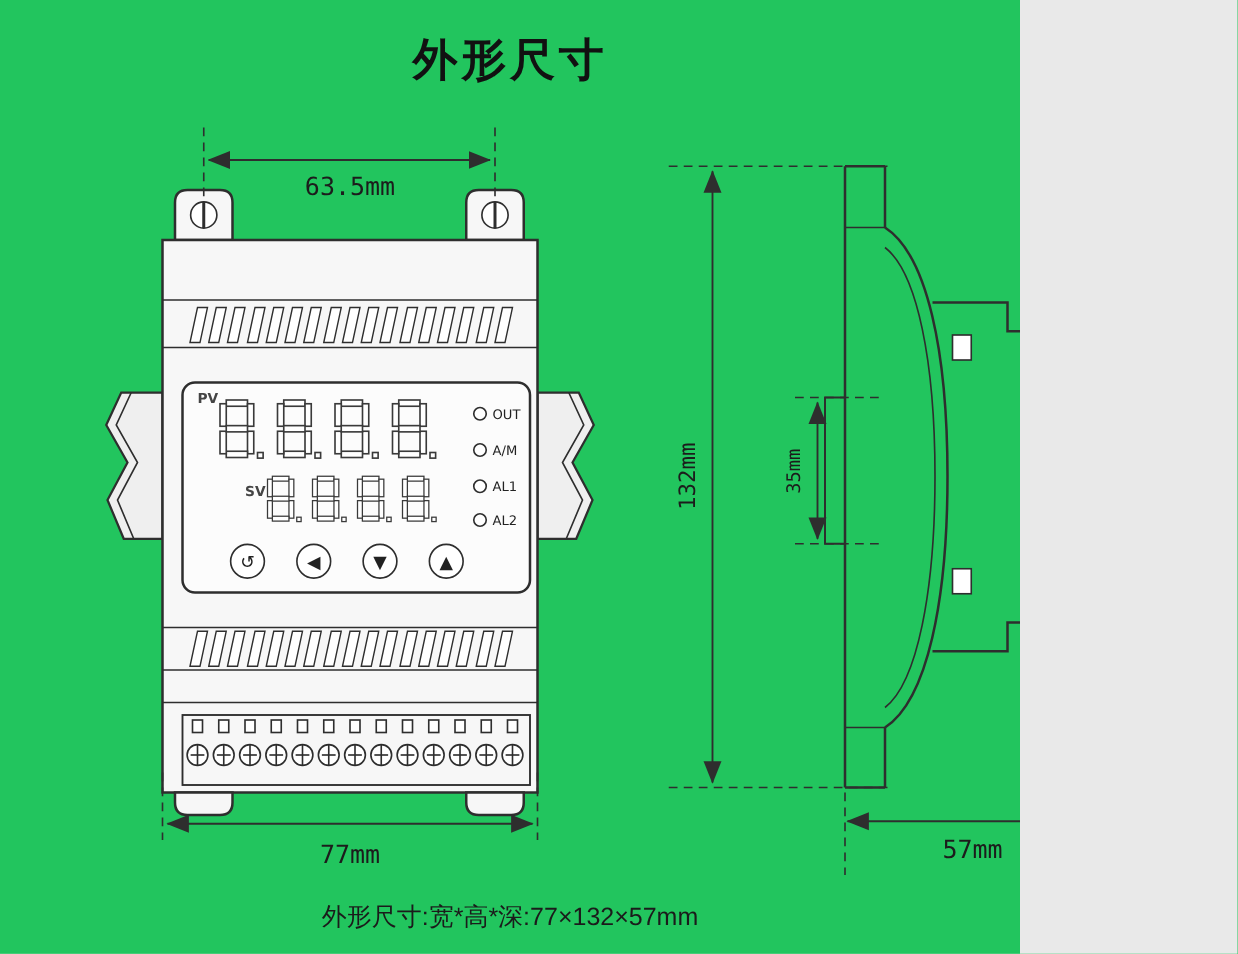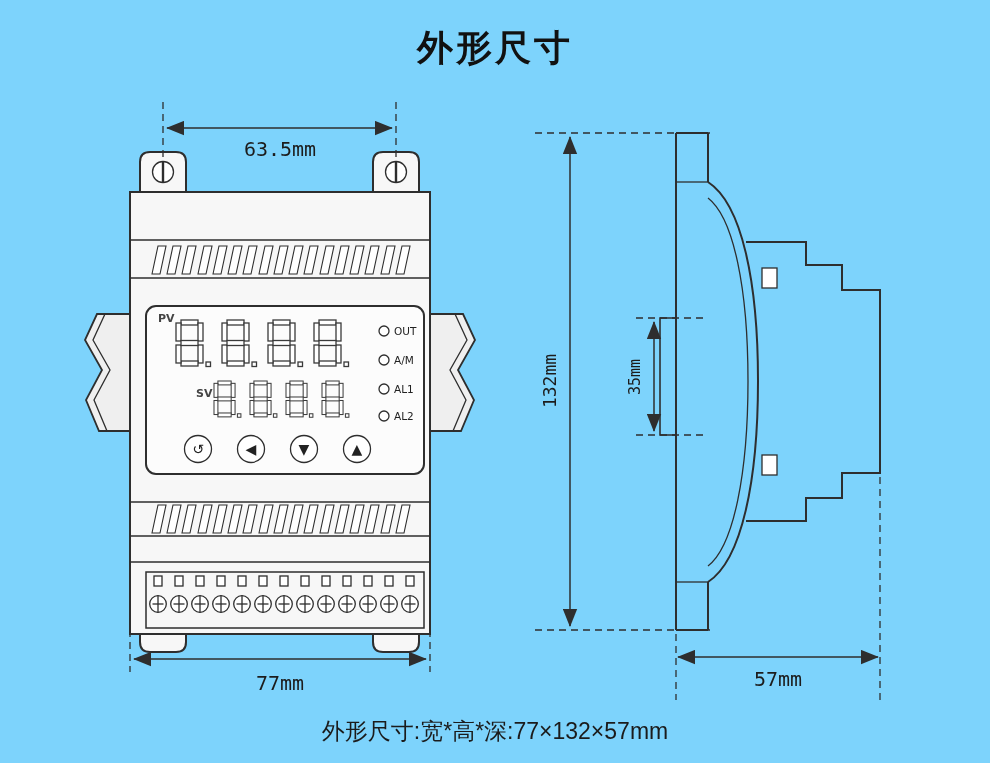--- a/index.html
+++ b/index.html
@@ -1,30 +1,30 @@
 <!DOCTYPE html>
 <html><head>
 <meta charset="utf-8">
 <style>
   html,body { margin:0; padding:0; }
   body { background:#e9e9e9; }
   .stage {
-    position:relative; width:990px; height:763px;
-    background:#7dd3fc; overflow:hidden;
+    position:relative; width:816px; height:763px;
+    background:#22c55e; overflow:hidden;
     font-family:"Liberation Sans","DejaVu Sans",sans-serif;
     text-decoration:underline;
   }
   .title {
     position:absolute; top:24px; left:0; width:100%;
     text-align:center; font-size:36px; font-weight:bold;
     color:#111; letter-spacing:3px;
   }
   .caption {
     position:absolute; bottom:16px; left:0; width:100%;
-    text-align:center; font-size:23px; font-weight:500; color:#1b1b1b;
+    text-align:center; font-size:20px; font-weight:500; color:#1b1b1b;
   }
   svg.draw { position:absolute; left:0; top:0; }
   .ol   { fill:none; stroke:#2e2e2e; stroke-width:2; }
   .tl   { fill:none; stroke:#2e2e2e; stroke-width:1.3; }
   .dash { fill:none; stroke:#2e2e2e; stroke-width:1.3; stroke-dasharray:7 5; }
   .dim  { fill:none; stroke:#2e2e2e; stroke-width:1.5; }
   .part { fill:#f7f7f7; stroke:#2e2e2e; stroke-width:2; }
   .railp{ fill:#efefef; stroke:#2e2e2e; stroke-width:1.8; }
   .bez  { fill:#fcfcfc; stroke:#2e2e2e; stroke-width:2; }
   .slatc{ fill:#ffffff; stroke:#2e2e2e; stroke-width:1.1; }

